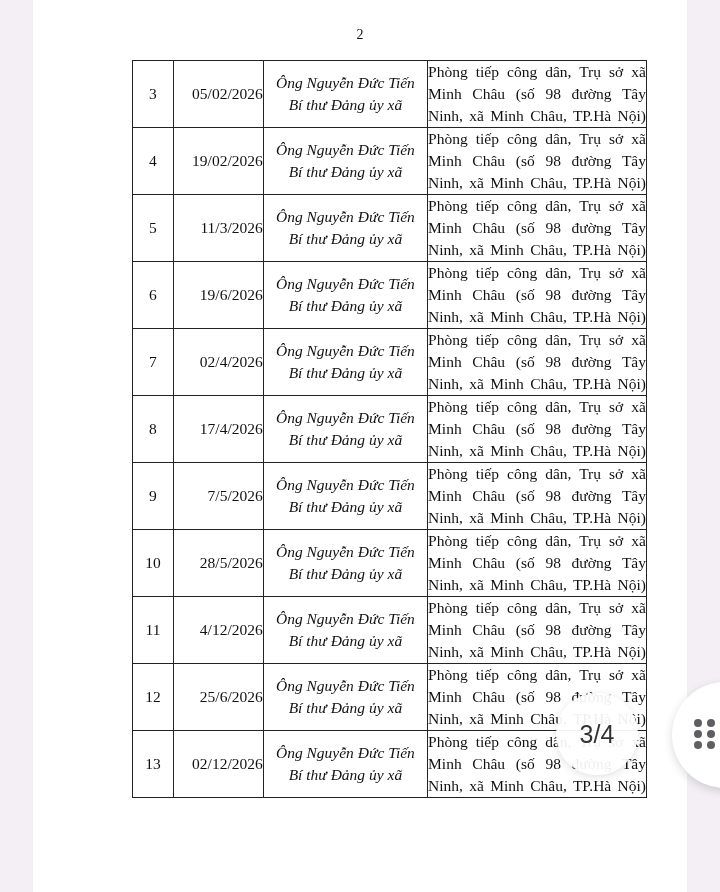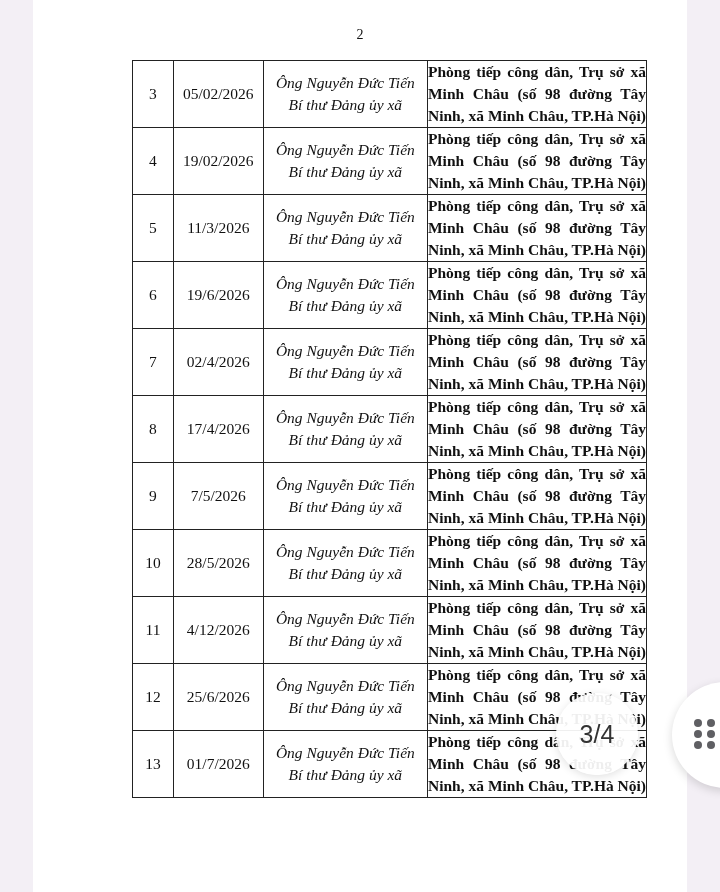--- a/index.html
+++ b/index.html
@@ -18,24 +18,24 @@
   }
   table.schedule {
     position: absolute; left: 99px; top: 60px;
     border-collapse: collapse; width: 515px;
     font-size: 15.5px; color: #111;
   }
   table.schedule td {
     border: 1.5px solid #222; padding: 0; height: 65.5px; vertical-align: middle;
   }
   td.c-no { width: 40px; text-align: center; }
-  td.c-date { width: 89px; text-align: center; }
+  td.c-date { width: 89px; text-align: right; }
   td.c-person { width: 164px; text-align: center; line-height: 22px; font-style: italic; }
   td.c-place { width: 218px; text-align: justify; line-height: 22px; padding: 0 4px 0 6px; }
-  .place-line { display: block; text-align: justify; text-align-last: justify; white-space: nowrap; font-weight: bold; }
+  .place-line { display: block; text-align: justify; text-align-last: justify; white-space: nowrap; }
   .place-line.last { text-align-last: justify; }
   .person-line { display: block; }
 
   .page-indicator {
     position: absolute; left: 556px; top: 693px; width: 82px; height: 82px;
     border-radius: 50%; background: rgba(255,255,255,0.93);
     box-shadow: 0 2px 8px rgba(0,0,0,0.12);
     display: flex; align-items: center; justify-content: center;
     font-family: "Liberation Sans", sans-serif; font-size: 25px; color: #333;
   }
@@ -194,21 +194,21 @@
     </td>
     <td class="c-place">
       <span class="place-line">Phòng  tiếp công dân, Trụ sở xã</span>
       <span class="place-line">Minh Châu (số 98 đường Tây</span>
       <span class="place-line last">Ninh, xã Minh Châu, TP.Hà Nội)</span>
     </td>
   </tr>
 
   <tr>
     <td class="c-no"><span>13</span></td>
-    <td class="c-date"><span>01/7/2026</span></td>
+    <td class="c-date"><span>02/12/2026</span></td>
     <td class="c-person">
       <span class="person-line">Ông Nguyễn Đức Tiến</span>
       <span class="person-line">Bí thư Đảng ủy xã</span>
     </td>
     <td class="c-place">
       <span class="place-line">Phòng  tiếp công dân, Trụ sở xã</span>
       <span class="place-line">Minh Châu (số 98 đường Tây</span>
       <span class="place-line last">Ninh, xã Minh Châu, TP.Hà Nội)</span>
     </td>
   </tr>

